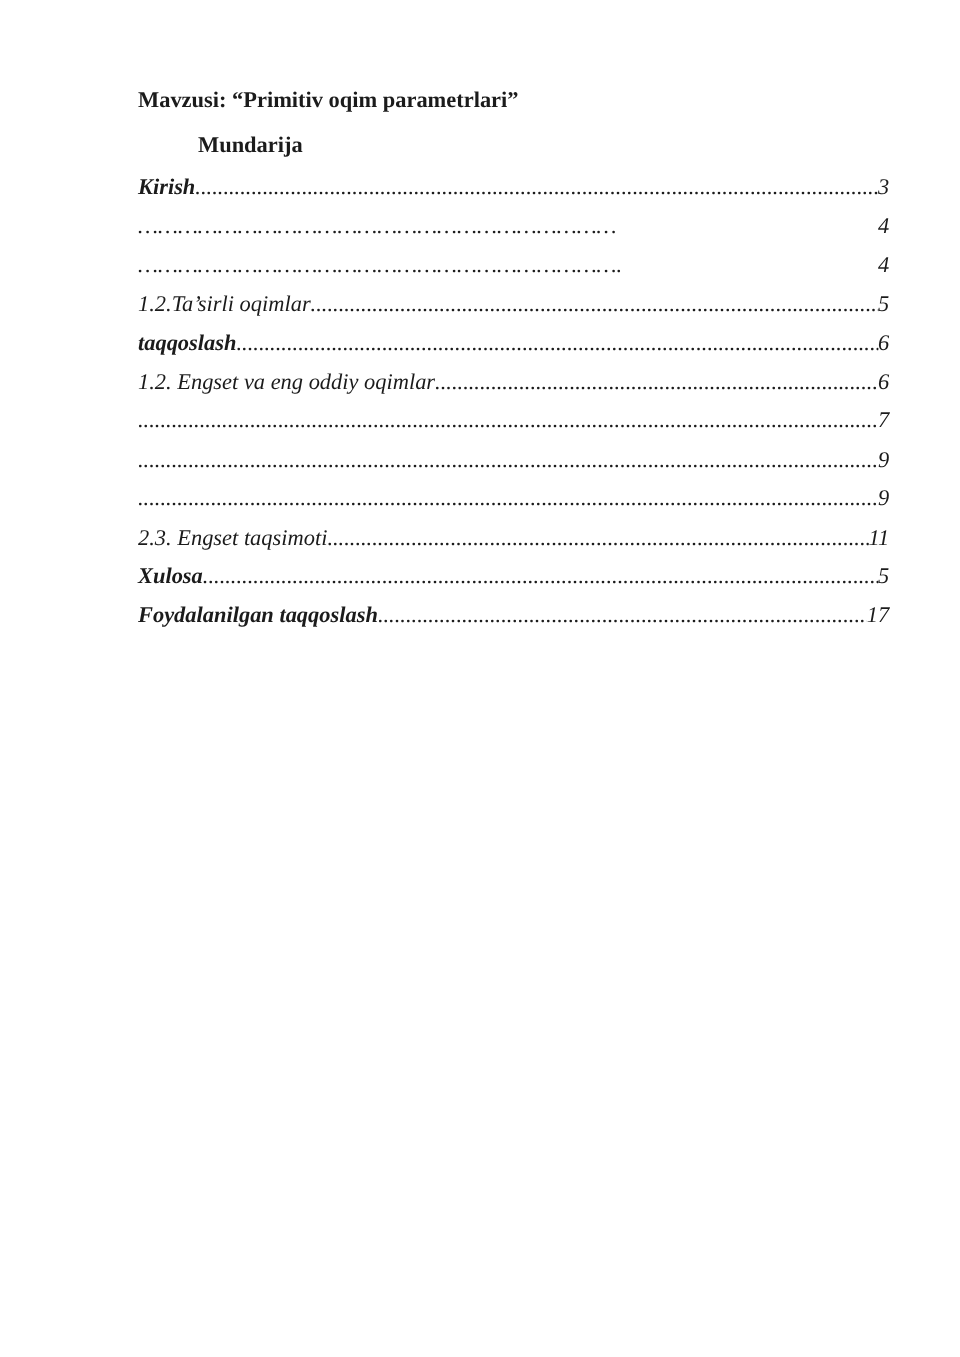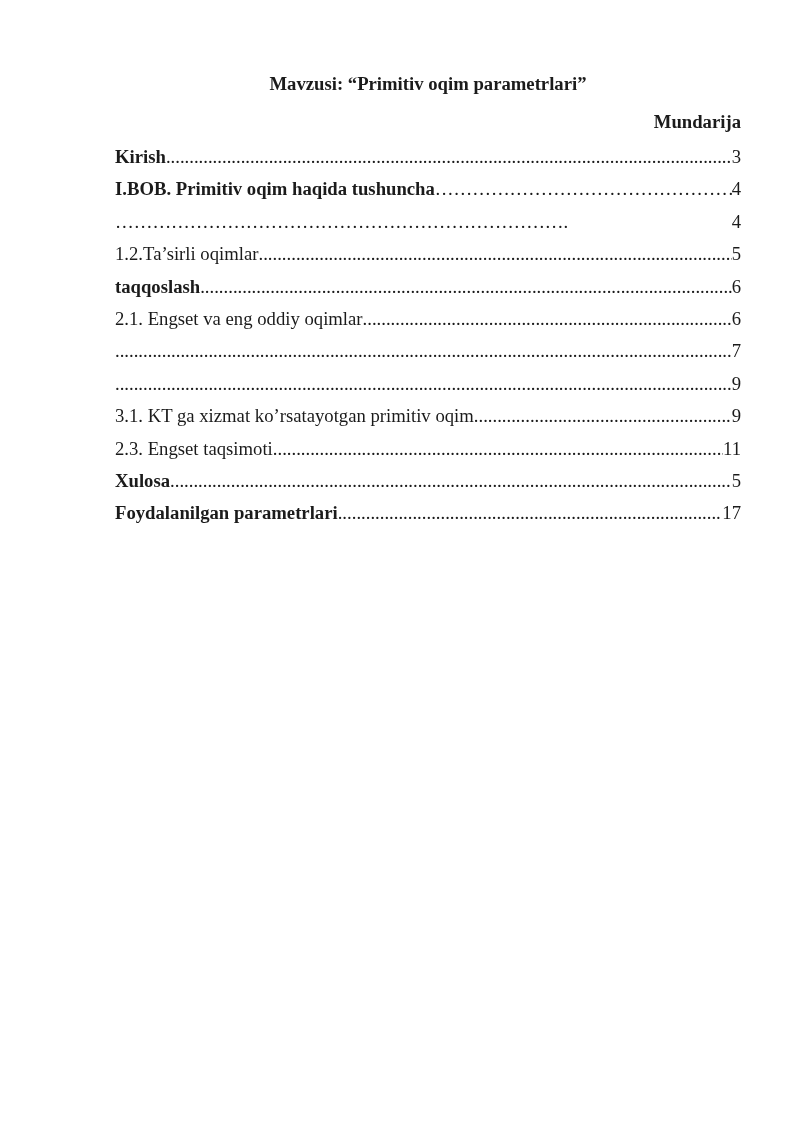--- a/index.html
+++ b/index.html
@@ -13,45 +13,45 @@
     height: 1131px;
     background: #ffffff;
     font-family: "Liberation Serif", "DejaVu Serif", serif;
     color: #1b1b1b;
     overflow: hidden;
   }
   .content {
     padding: 69px 59px 0 115px; 
   }
   .doc-title {
-    text-align: center;
     font-weight: 700;
     font-size: 18.7px;
     line-height: 30px;
     white-space: nowrap;
   }
   .doc-subtitle {
-    text-align: right;
+    text-align: left;
     font-weight: 700;
     font-size: 18.7px;
     line-height: 30px;
     margin-top: 8px;
     padding-left: 50px; 
     white-space: nowrap;
   }
   .toc {
     margin-top: 4px;
   }
   .toc-row {
     display: flex;
     align-items: center;
     font-size: 18.7px;
     line-height: 32.4px;
     height: 32.4px;
     font-weight: 400;
+    font-style: italic;
   }
   .toc-row .lbl {
     white-space: nowrap;
     flex: 0 0 auto;
   }
   .toc-row.bold .lbl {
     font-weight: 700;
   }
   .toc-row .leader {
     flex: 1 1 auto;
@@ -78,21 +78,20 @@
 
     <div class="toc">
 
       <div class="toc-row bold">
         <span class="lbl">Kirish</span>
           <span class="leader">..........................................................................................................................................................................</span>
           <span class="pg">3</span>
       </div>
 
       <div class="toc-row bold">
-        <span class="lbl">I.BOB. Primitiv oqim haqida tushuncha</span>
           <span class="leader">………………………………………………………………</span>
           <span class="pg">4</span>
       </div>
 
       <div class="toc-row">
           <span class="leader">……………………………………………………………….</span>
           <span class="pg">4</span>
       </div>
 
       <div class="toc-row">
@@ -102,54 +101,53 @@
       </div>
 
 
       <div class="toc-row bold">
         <span class="lbl">taqqoslash</span>
           <span class="leader">..........................................................................................................................................................................</span>
           <span class="pg">6</span>
       </div>
 
       <div class="toc-row">
-        <span class="lbl">2.1. Engset va eng oddiy oqimlar</span>
+        <span class="lbl">1.2. Engset va eng oddiy oqimlar</span>
           <span class="leader">..........................................................................................................................................................................</span>
           <span class="pg">6</span>
       </div>
 
       <div class="toc-row">
           <span class="leader">..........................................................................................................................................................................</span>
           <span class="pg">7</span>
       </div>
 
       <div class="toc-row bold">
           <span class="leader">..........................................................................................................................................................................</span>
           <span class="pg">9</span>
       </div>
 
       <div class="toc-row">
-        <span class="lbl">3.1. KT ga xizmat ko’rsatayotgan primitiv oqim</span>
           <span class="leader">..........................................................................................................................................................................</span>
           <span class="pg">9</span>
       </div>
 
       <div class="toc-row">
         <span class="lbl">2.3. Engset taqsimoti</span>
           <span class="leader">..........................................................................................................................................................................</span>
           <span class="pg">11</span>
       </div>
 
       <div class="toc-row bold">
         <span class="lbl">Xulosa</span>
           <span class="leader">..........................................................................................................................................................................</span>
           <span class="pg">5</span>
       </div>
 
       <div class="toc-row bold">
-        <span class="lbl">Foydalanilgan parametrlari</span>
+        <span class="lbl">Foydalanilgan taqqoslash</span>
           <span class="leader">..........................................................................................................................................................................</span>
           <span class="pg">17</span>
       </div>
 
     </div>
   </div>
 </div>
 
 </body></html>

